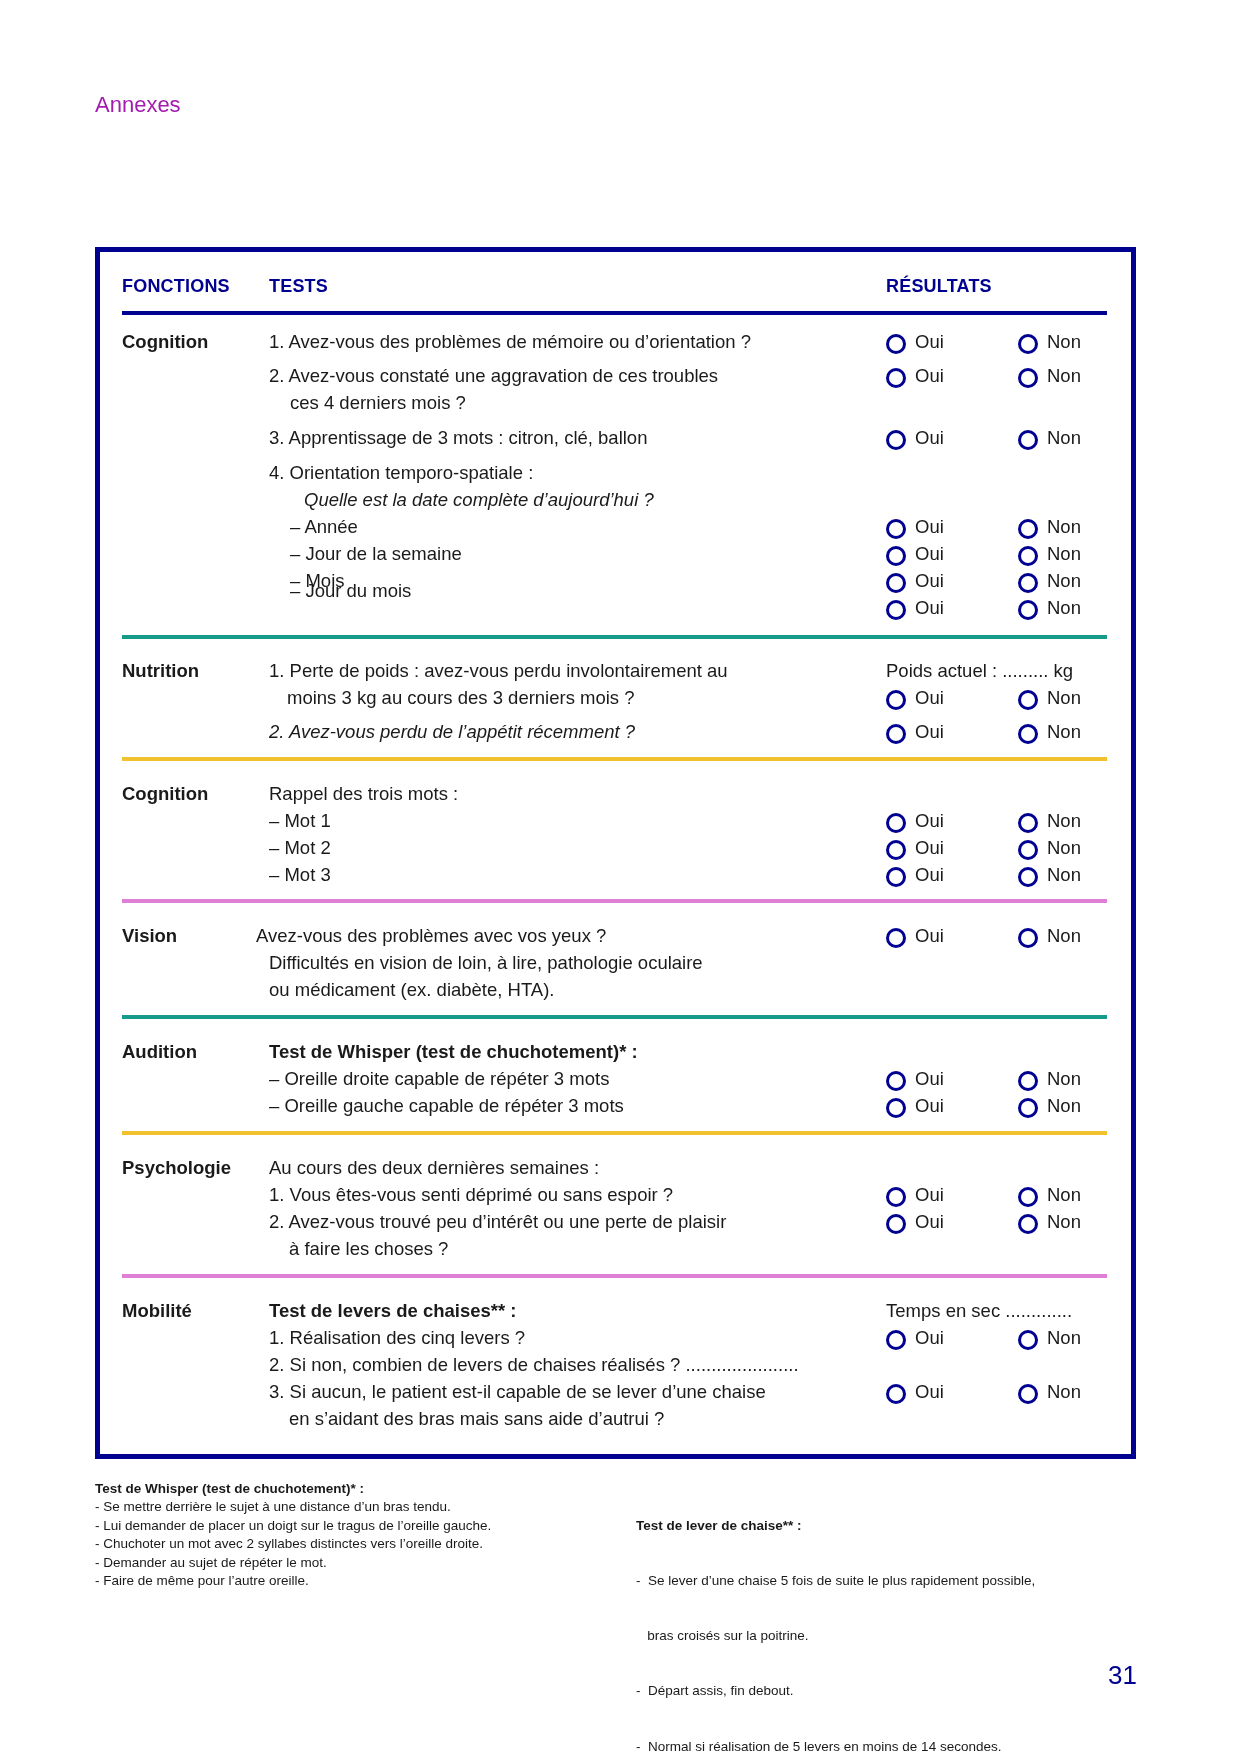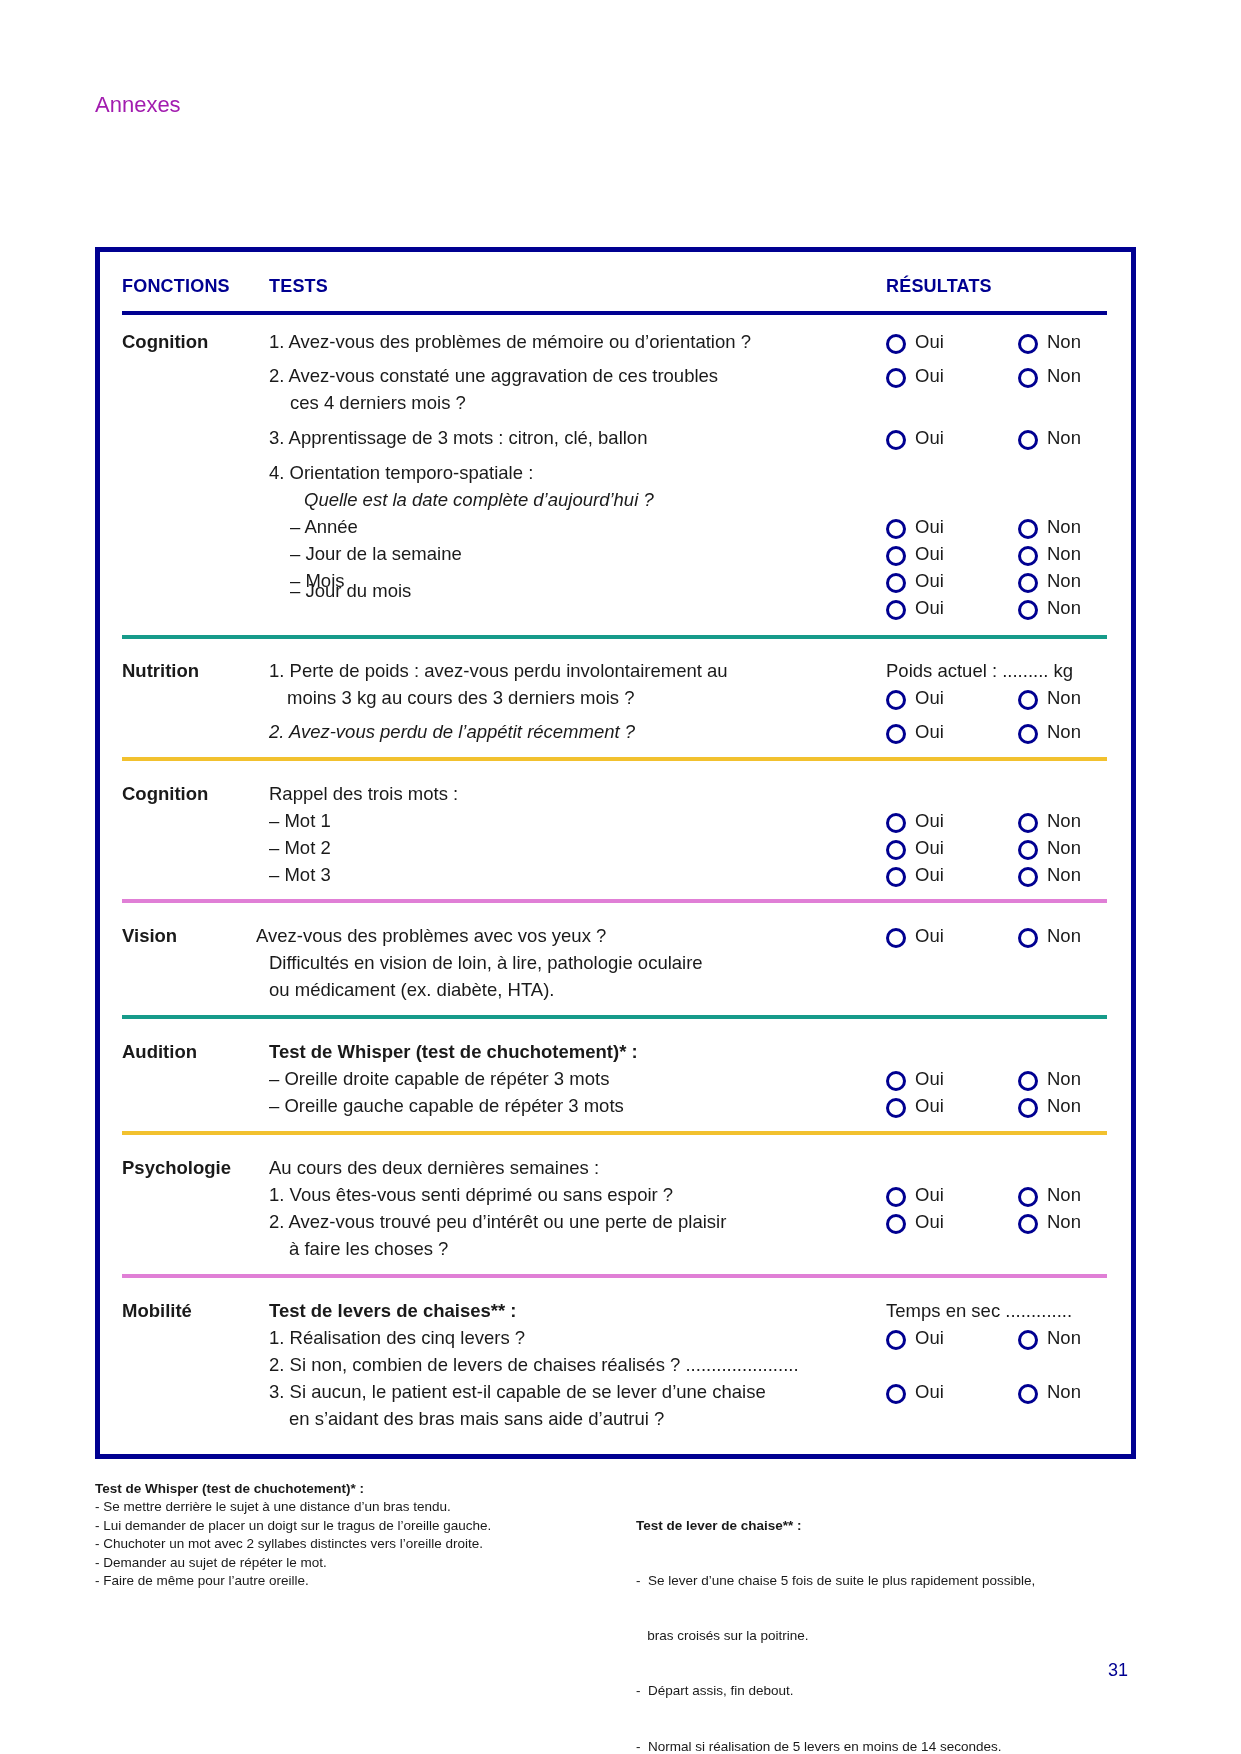--- a/index.html
+++ b/index.html
@@ -12,21 +12,21 @@
   .colhead { font-size:18px; font-weight:bold; color:#000091; letter-spacing:0.2px; }
   .rule { position:absolute; left:122px; width:985px; height:4px; }
   .fn { font-size:18.5px; font-weight:bold; color:#1a1a1a; }
   .t { font-size:18.5px; color:#1a1a1a; }
   .t.b { font-weight:bold; }
   .t.i { font-style:italic; }
   .radio { position:absolute; width:14px; height:14px; border:3px solid #000091; border-radius:50%; box-sizing:content-box; }
   .rlabel { font-size:18.5px; color:#1a1a1a; }
   .foot { font-size:13.5px; color:#1a1a1a; line-height:18.4px; }
   .foot .h { font-weight:bold; }
-  .pagenum { left:1108px; top:1660px; font-size:18px; color:#000091; }
+  .pagenum { left:1108px; top:1660px; font-size:26px; color:#000091; }
 </style>
 </head>
 <body>
 
 <div class="abs header-title">Annexes</div>
 
 <div class="box"></div>
 
 <div class="abs colhead" style="left:122px;top:276px;">FONCTIONS</div>
 <div class="abs colhead" style="left:269px;top:276px;">TESTS</div>

